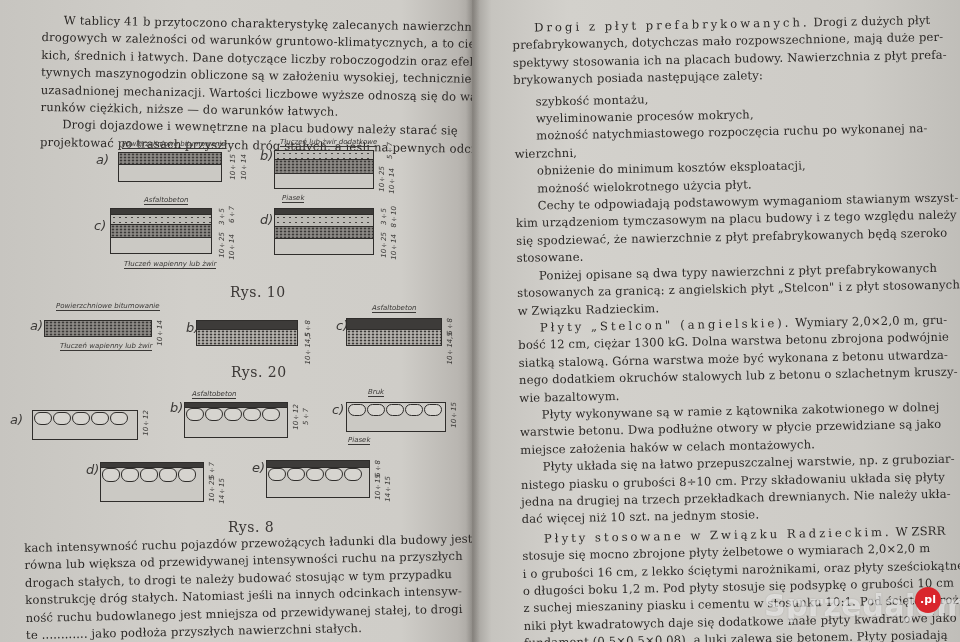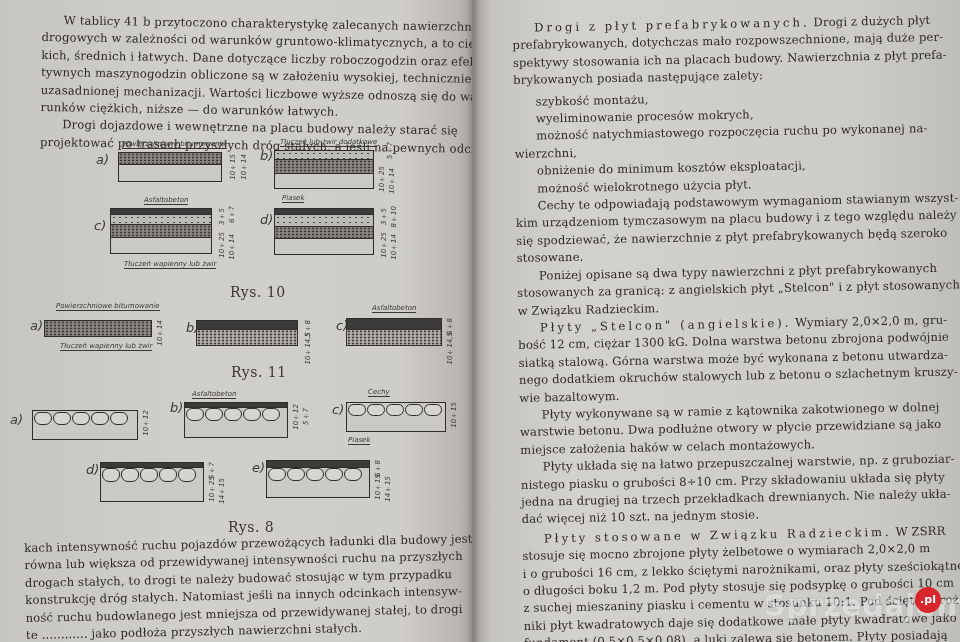--- a/index.html
+++ b/index.html
@@ -179,21 +179,21 @@
       <span class="dim" style="left:118px;top:14px;">10÷14,5</span>
     </div>
     <div class="fig" style="left:336px;top:316px;">
       <span class="fig-label" style="left:0px;top:2px;">c)</span>
       <span class="ann" style="left:36px;top:-12px;">Asfaltobeton</span>
       <div class="layer l-dark" style="left:10px;top:2px;width:96px;height:12px;border:1px solid #2f2d2b;"></div>
       <div class="layer l-gravel" style="left:10px;top:14px;width:96px;height:16px;border:1px solid #2f2d2b;border-top:none;background-color:#b4b1ac;"></div>
       <span class="dim" style="left:110px;top:2px;">6÷8</span>
       <span class="dim" style="left:110px;top:16px;">10÷14,5</span>
     </div>
-    <span class="caption" style="left:231px;top:364px;">Rys. 11</span>
+    <span class="caption" style="left:231px;top:364px;">Rys. 20</span>
   </div>
 
   <div>
     <div class="fig" style="left:10px;top:410px;">
       <span class="fig-label" style="left:0px;top:2px;">a)</span>
       <div class="l-frame l-light" style="left:22px;top:0px;width:106px;height:30px;"></div>
       <div class="cobble-row" style="left:24px;top:2px;height:13px;">
         <div class="cobble"></div>
           <div class="cobble"></div>
           <div class="cobble"></div>
@@ -212,21 +212,21 @@
           <div class="cobble"></div>
           <div class="cobble"></div>
           <div class="cobble"></div>
           <div class="cobble"></div>
       </div>
       <span class="dim" style="left:122px;top:0px;">10÷12</span>
       <span class="dim" style="left:132px;top:4px;">5÷7</span>
     </div>
     <div class="fig" style="left:332px;top:402px;">
       <span class="fig-label" style="left:0px;top:0px;">c)</span>
-      <span class="ann" style="left:36px;top:-14px;">Cechy</span>
+      <span class="ann" style="left:36px;top:-14px;">Bruk</span>
       <div class="l-frame l-light" style="left:14px;top:0px;width:100px;height:30px;"></div>
       <div class="cobble-row" style="left:16px;top:2px;height:12px;">
         <div class="cobble"></div>
           <div class="cobble"></div>
           <div class="cobble"></div>
           <div class="cobble"></div>
           <div class="cobble"></div>
       </div>
       <span class="ann" style="left:16px;top:34px;">Piasek</span>
       <span class="dim" style="left:118px;top:0px;">10÷15</span>

